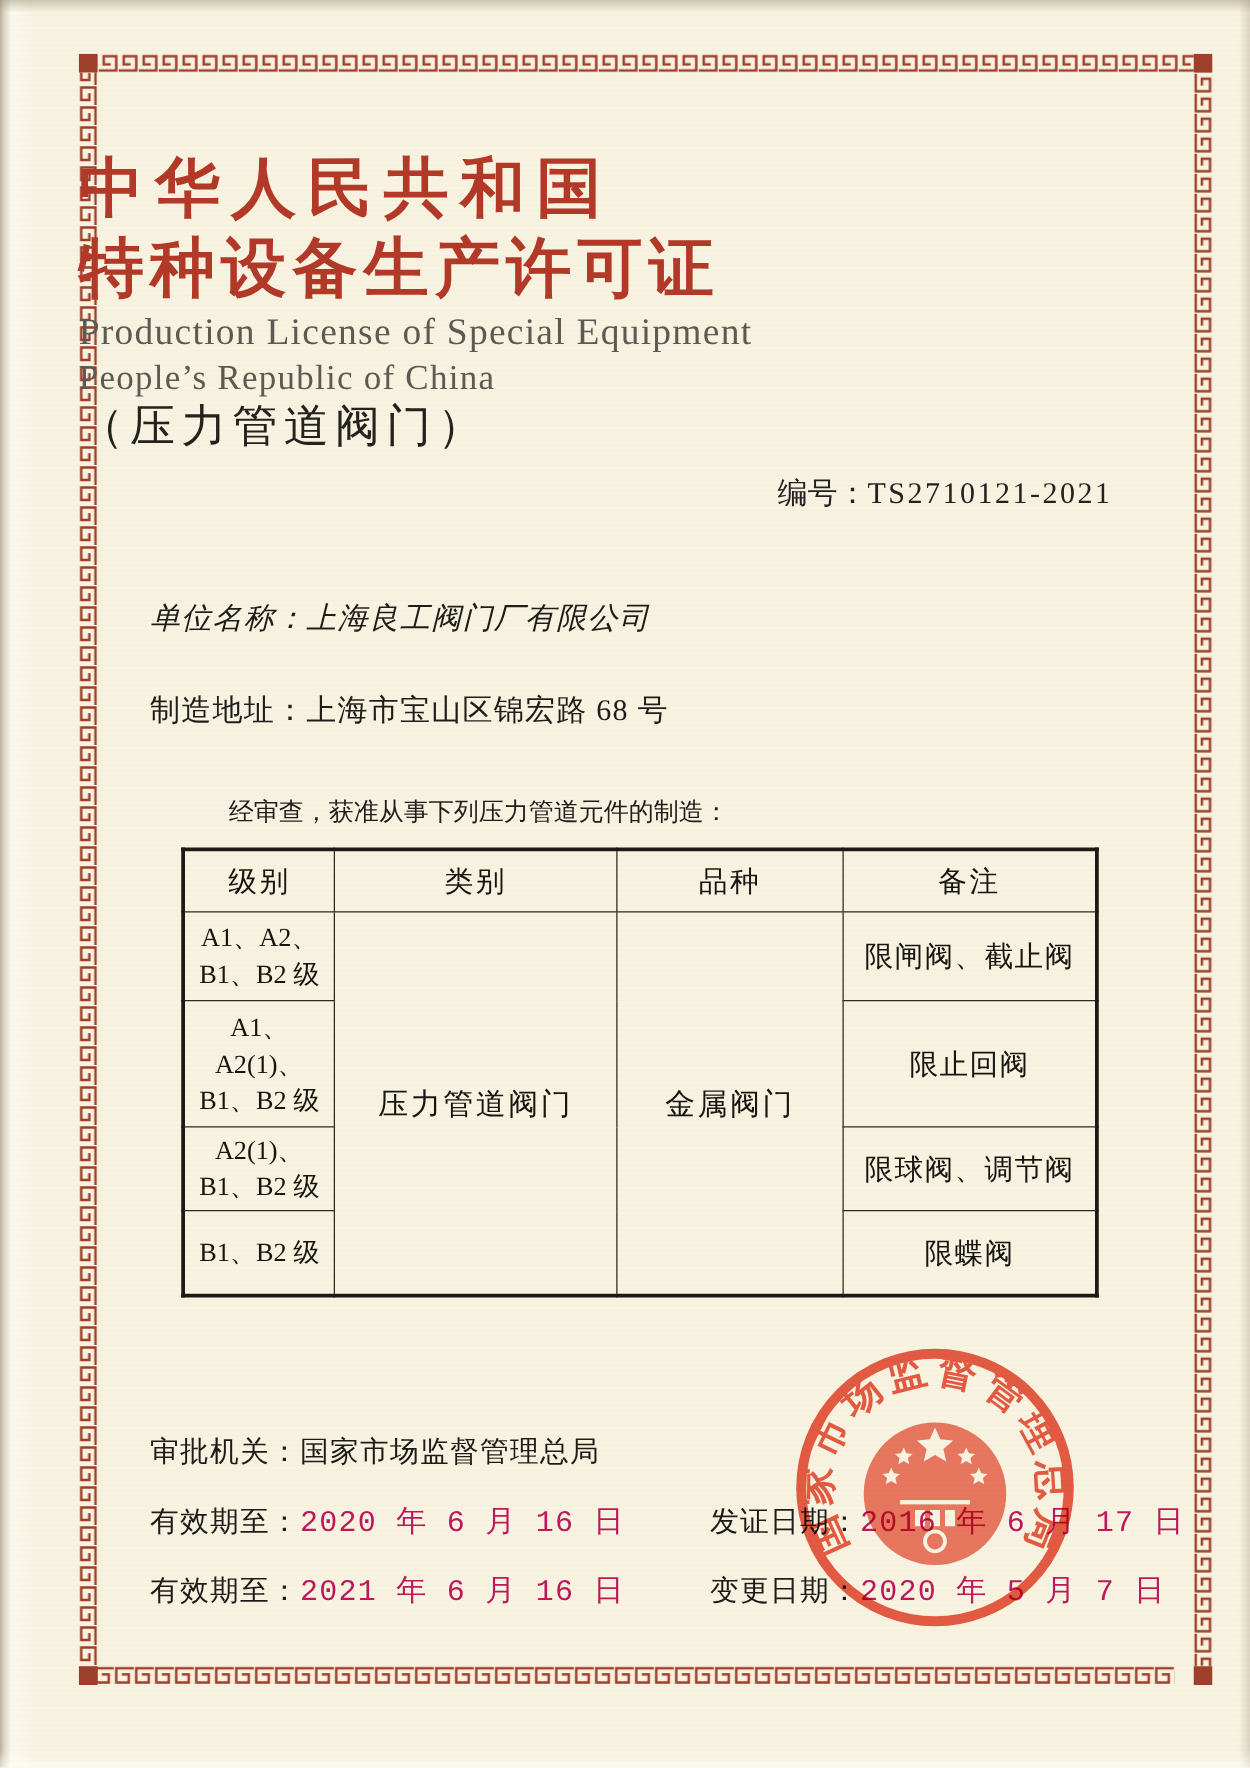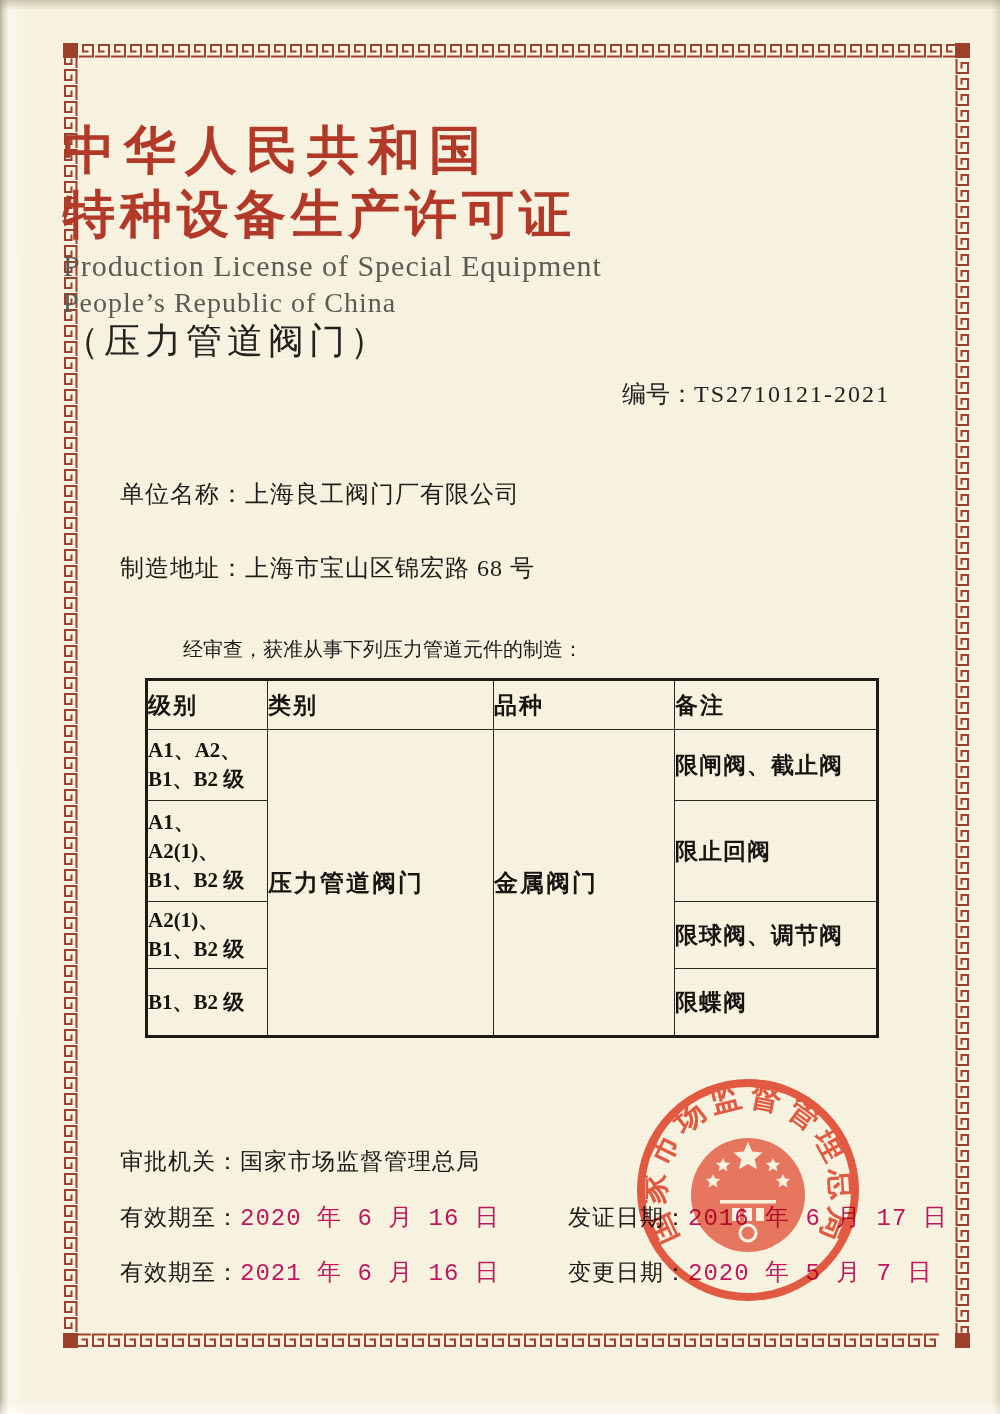--- a/index.html
+++ b/index.html
@@ -28,34 +28,34 @@
   .title-cn1{top:116px;font-size:52px;font-weight:bold;color:#b23928;letter-spacing:9px;}
   .title-cn2{top:180px;font-size:52px;font-weight:bold;color:#b23928;letter-spacing:5px;}
   .title-en1{top:249px;font-size:30px;color:#5c5a52;letter-spacing:1px;}
   .title-en2{top:287px;font-size:28px;color:#5c5a52;letter-spacing:1px;}
   .scope{top:317px;font-size:36px;color:#24221e;letter-spacing:5px;font-weight:500;}
 
   .license-no{position:absolute;top:378px;right:110px;z-index:3;font-size:24px;color:#222;font-family:Liberation Serif, serif;}
   .license-no .num{letter-spacing:2px;}
 
   .info-line{position:absolute;left:120px;z-index:3;font-size:24px;color:#1f1d1a;letter-spacing:1px;}
-  .company-name{top:478px;}
+  .company-name{top:478px;font-style:italic;}
   .company-addr{top:552px;}
 
   .intro{position:absolute;left:183px;top:636px;z-index:3;font-size:20px;color:#1f1d1a;}
 
   table.grant{
     position:absolute;left:145px;top:678px;z-index:3;
     border-collapse:collapse;table-layout:fixed;
     font-size:22px;color:#17150f;
   }
   table.grant td,table.grant th{
     border:1.5px solid #2a2822;
-    text-align:left;vertical-align:middle;
-    font-weight:bold;padding:0;
+    text-align:center;vertical-align:middle;
+    font-weight:normal;padding:0;
   }
   table.grant{border:3px solid #1c1a14;}
   table.grant .c-level{width:121px;}
   table.grant .c-cat{width:226px;}
   table.grant .c-var{width:181px;}
   table.grant .c-note{width:203px;}
   tr.h-head{height:50px;}
   tr.h-r1{height:71px;}
   tr.h-r2{height:101px;}
   tr.h-r3{height:67px;}

